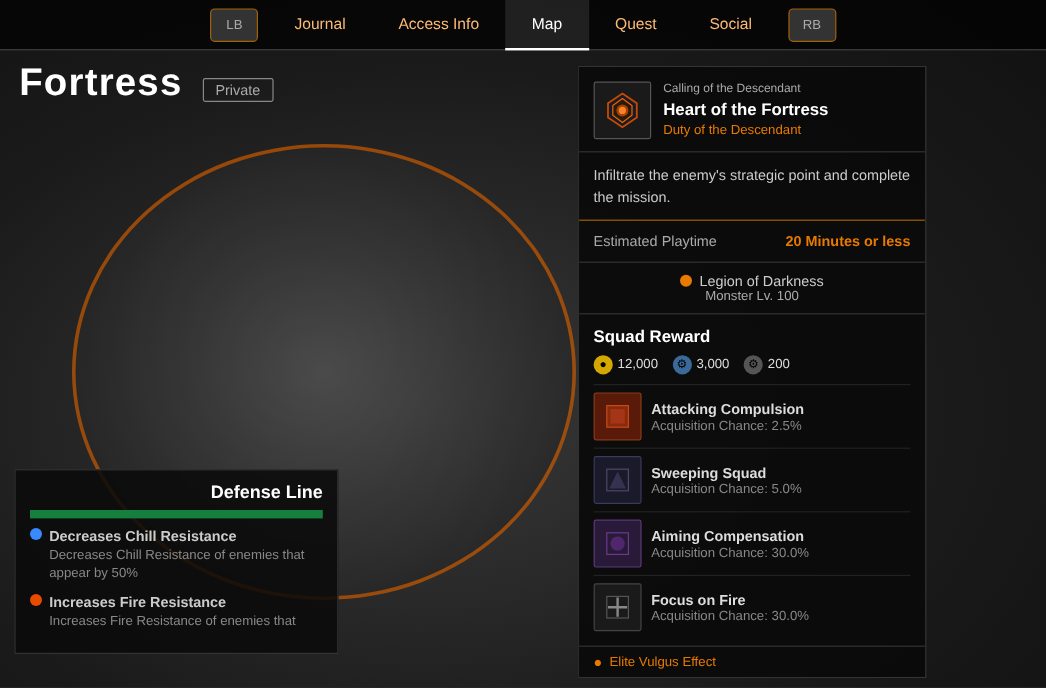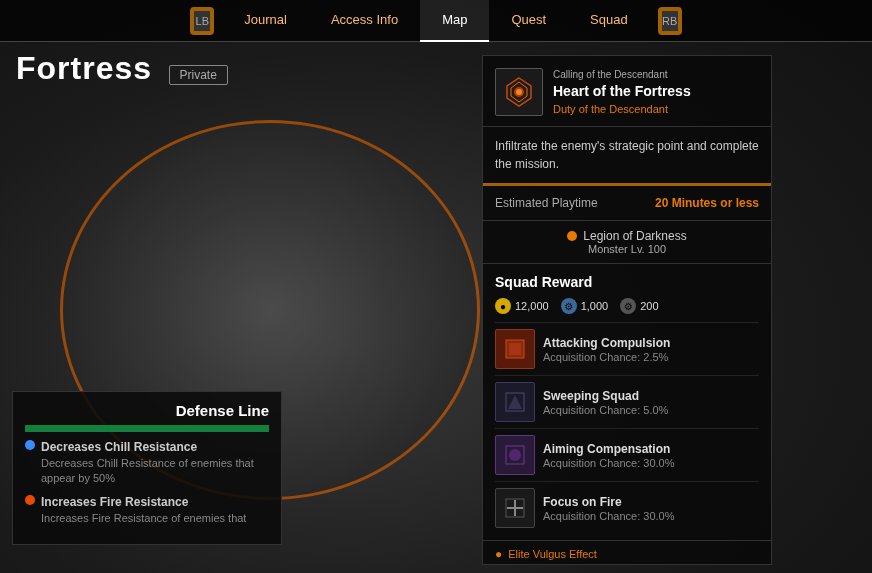--- a/index.html
+++ b/index.html
@@ -45,23 +45,23 @@
       border-bottom: 1px solid #444;
     }
 
     .nav-items {
       display: flex;
       align-items: center;
       gap: 0;
     }
 
     .nav-lb, .nav-rb {
-      width: 24px;
+      width: 40px;
       height: 28px;
-      border: 4px solid #a16207;
+      border: 1px solid #a16207;
       border-radius: 4px;
       background: #333;
       display: flex;
       align-items: center;
       justify-content: center;
       font-size: 11px;
       color: #aaa;
       cursor: pointer;
       margin: 0 8px;
     }
@@ -173,21 +173,21 @@
       color: #e87a00;
       margin-top: 2px;
     }
 
     
     .mission-desc {
       padding: 10px 12px;
       font-size: 12px;
       color: #ccc;
       line-height: 1.5;
-      border-bottom: 3px solid #a16207;
+      border-bottom: 1px solid #a16207;
     }
 
     
     .playtime-row {
       display: flex;
       align-items: center;
       justify-content: space-between;
       padding: 10px 12px;
       border-bottom: 1px solid #333;
     }
@@ -406,21 +406,21 @@
 <div class="bg-map"></div>
 <div class="fortress-terrain"></div>
 
 <nav class="top-nav">
   <div class="nav-items">
     <div class="nav-lb">LB</div>
     <div class="nav-tab">Journal</div>
     <div class="nav-tab">Access Info</div>
     <div class="nav-tab active">Map</div>
     <div class="nav-tab">Quest</div>
-    <div class="nav-tab">Squad</div>
+    <div class="nav-tab">Social</div>
     <div class="nav-rb">RB</div>
   </div>
 </nav>
 
 <div class="page-title-area">
   <span class="page-title">Fortress</span>
   <span class="private-badge">Private</span>
 </div>
 
 <div class="info-panel">
@@ -460,21 +460,21 @@
   <div class="reward-section">
     <div class="reward-title">Squad Reward</div>
 
     <div class="reward-currency-row">
       <div class="currency-item">
         <div class="currency-icon currency-gold">●</div>
         <span class="currency-amount">12,000</span>
       </div>
       <div class="currency-item">
         <div class="currency-icon currency-blue">⚙</div>
-        <span class="currency-amount">1,000</span>
+        <span class="currency-amount">3,000</span>
       </div>
       <div class="currency-item">
         <div class="currency-icon currency-gray">⚙</div>
         <span class="currency-amount">200</span>
       </div>
     </div>
 
     <div class="reward-item">
       <div class="reward-item-icon red-bg">
         <svg width="24" height="24" viewBox="0 0 24 24">

